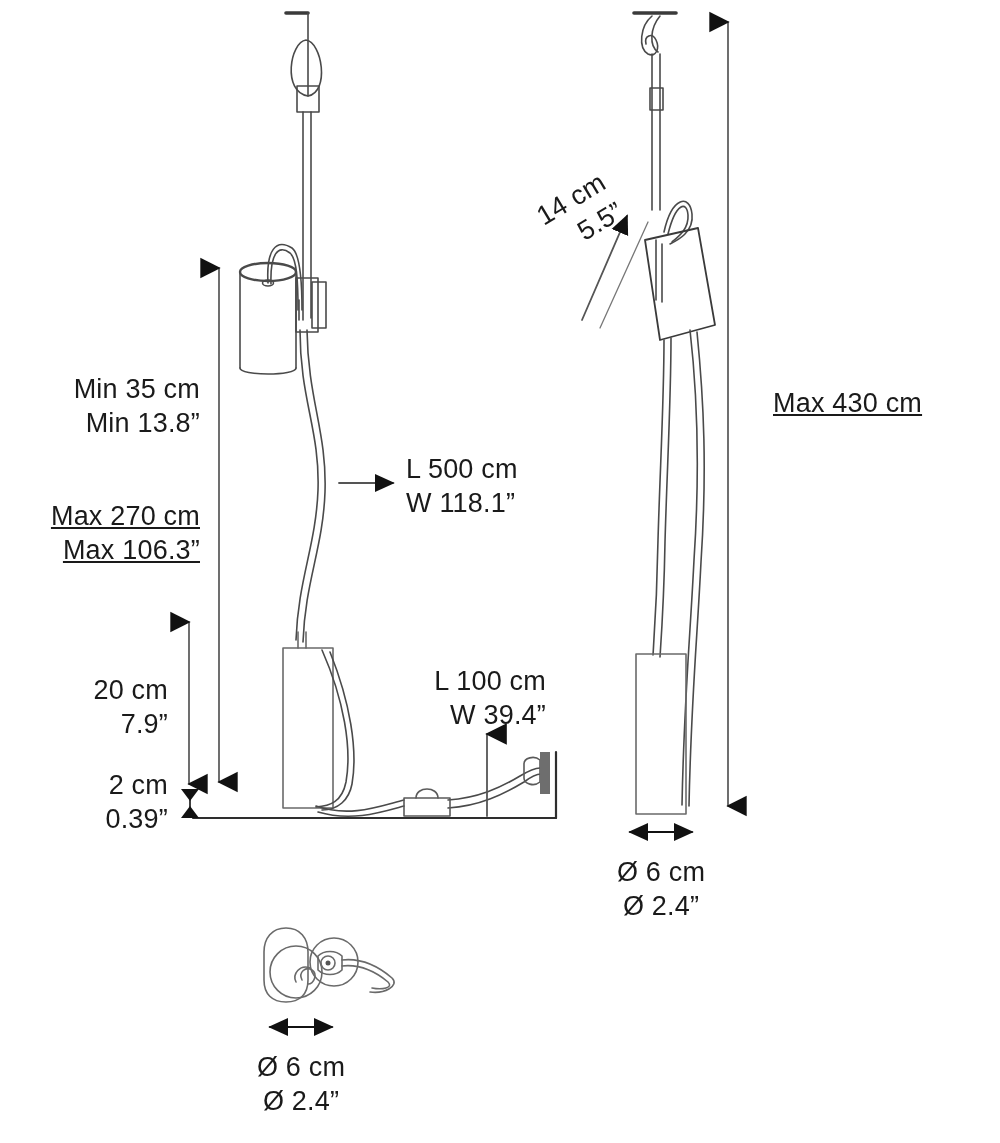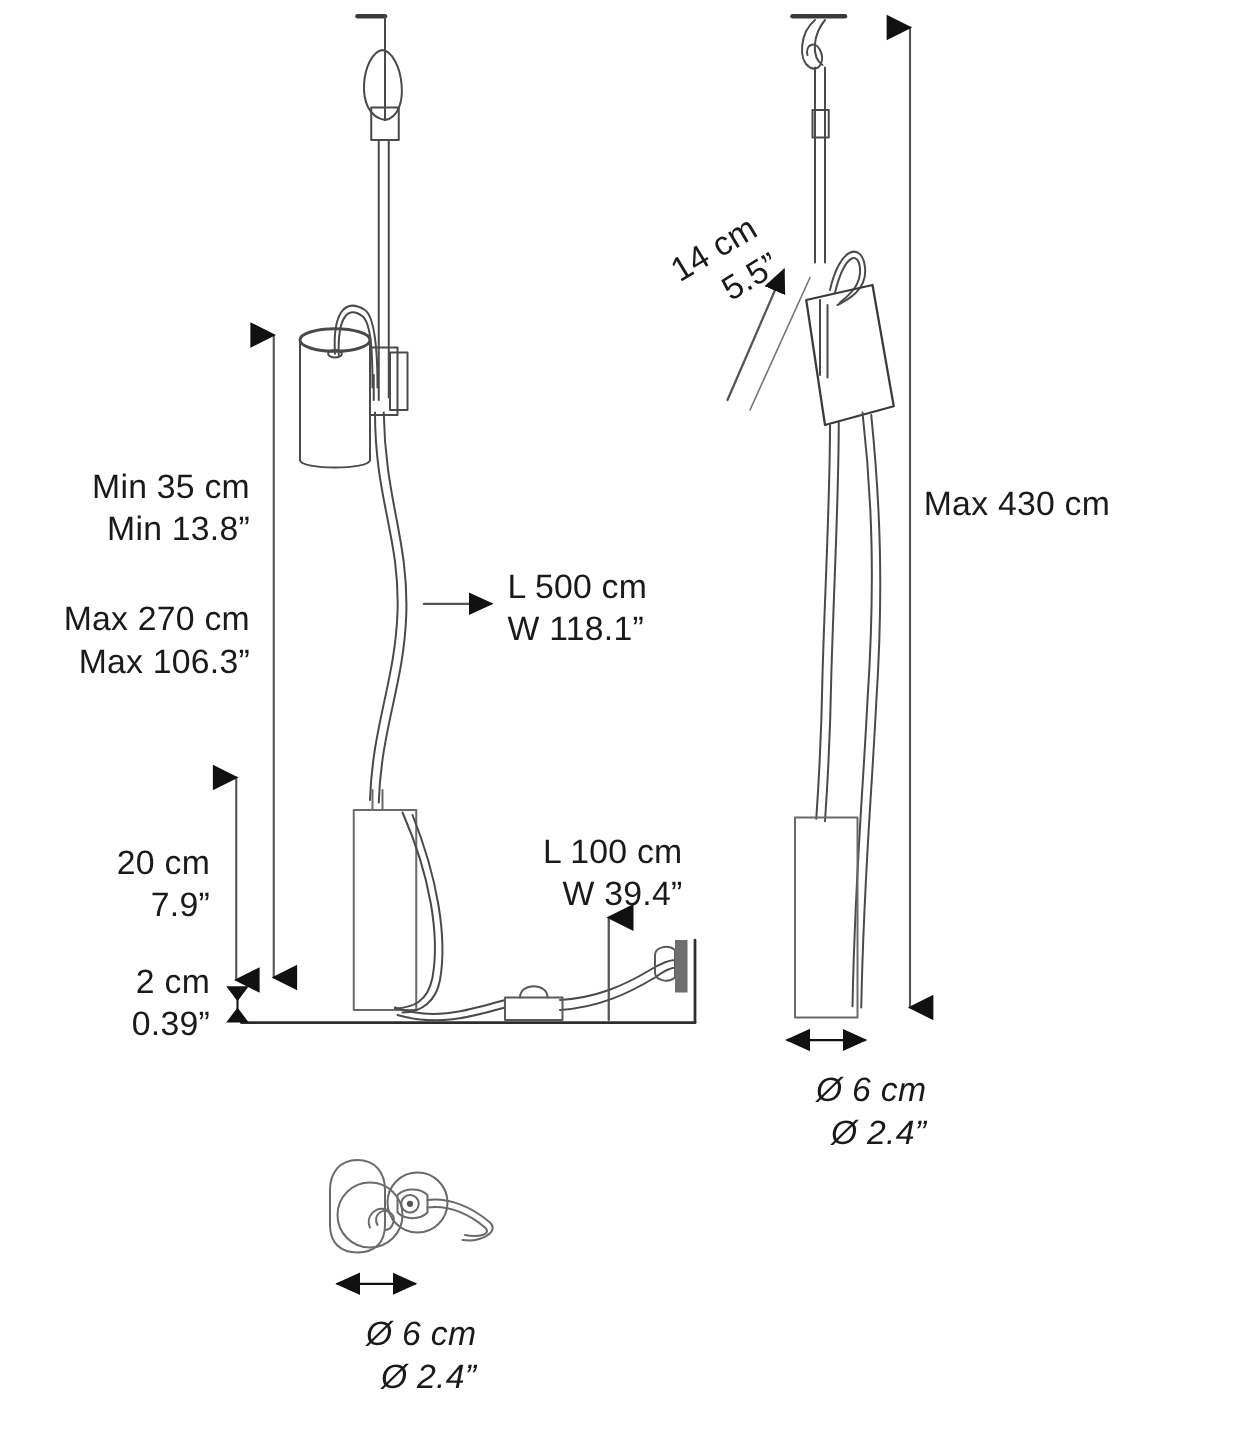--- a/index.html
+++ b/index.html
@@ -15,21 +15,21 @@
   .lbl{
     position:absolute;
     font-size:27px;
     line-height:34px;
     color:#1a1a1a;
     letter-spacing:0.2px;
     white-space:nowrap;
   }
   .lbl .l1,.lbl .l2{display:block;}
   .ralign .l1,.ralign .l2{text-align:right;}
-  .calign .l1,.calign .l2{text-align:right;font-style:italic;}
+  .calign .l1,.calign .l2{text-align:center;}
   .rot14{transform:rotate(-31deg);transform-origin:left top;}
 </style>
 </head>
 <body>
 
 <div id="stage">
 
   <svg class="drawing" viewBox="0 0 1000 1143">
     <defs>
       <marker id="arrUp" markerWidth="14" markerHeight="14" refX="7" refY="2" orient="auto">
@@ -180,21 +180,21 @@
       </g>
 
     </g>
   </svg>
 
   <div class="lbl ralign" style="left:12px;top:372px;width:188px;">
     <span class="l1">Min 35 cm</span>
     <span class="l2">Min 13.8”</span>
   </div>
 
-  <div class="lbl ralign" style="left:0px;top:478px;width:200px;">
+  <div class="lbl ralign" style="left:0px;top:499px;width:200px;text-decoration:underline;">
     <span class="l1">Max 270 cm</span>
     <span class="l2">Max 106.3”</span>
   </div>
 
   <div class="lbl" style="left:406px;top:452px;">
     <span class="l1">L 500 cm</span>
     <span class="l2">W 118.1”</span>
   </div>
 
   <div class="lbl ralign" style="left:386px;top:664px;width:160px;">
@@ -205,21 +205,21 @@
   <div class="lbl ralign" style="left:20px;top:673px;width:148px;">
     <span class="l1">20 cm</span>
     <span class="l2">7.9”</span>
   </div>
 
   <div class="lbl ralign" style="left:8px;top:768px;width:160px;">
     <span class="l1">2 cm</span>
     <span class="l2">0.39”</span>
   </div>
 
-  <div class="lbl" style="left:739px;top:386px;">
+  <div class="lbl" style="left:773px;top:386px;text-decoration:underline;">
     <span class="l1">Max 430 cm</span>
   </div>
 
   <div class="lbl ralign rot14" style="left:500px;top:222px;width:110px;">
     <span class="l1">14 cm</span>
     <span class="l2">5.5”</span>
   </div>
 
   <div class="lbl calign" style="left:581px;top:855px;width:160px;">
     <span class="l1">Ø 6 cm</span>

